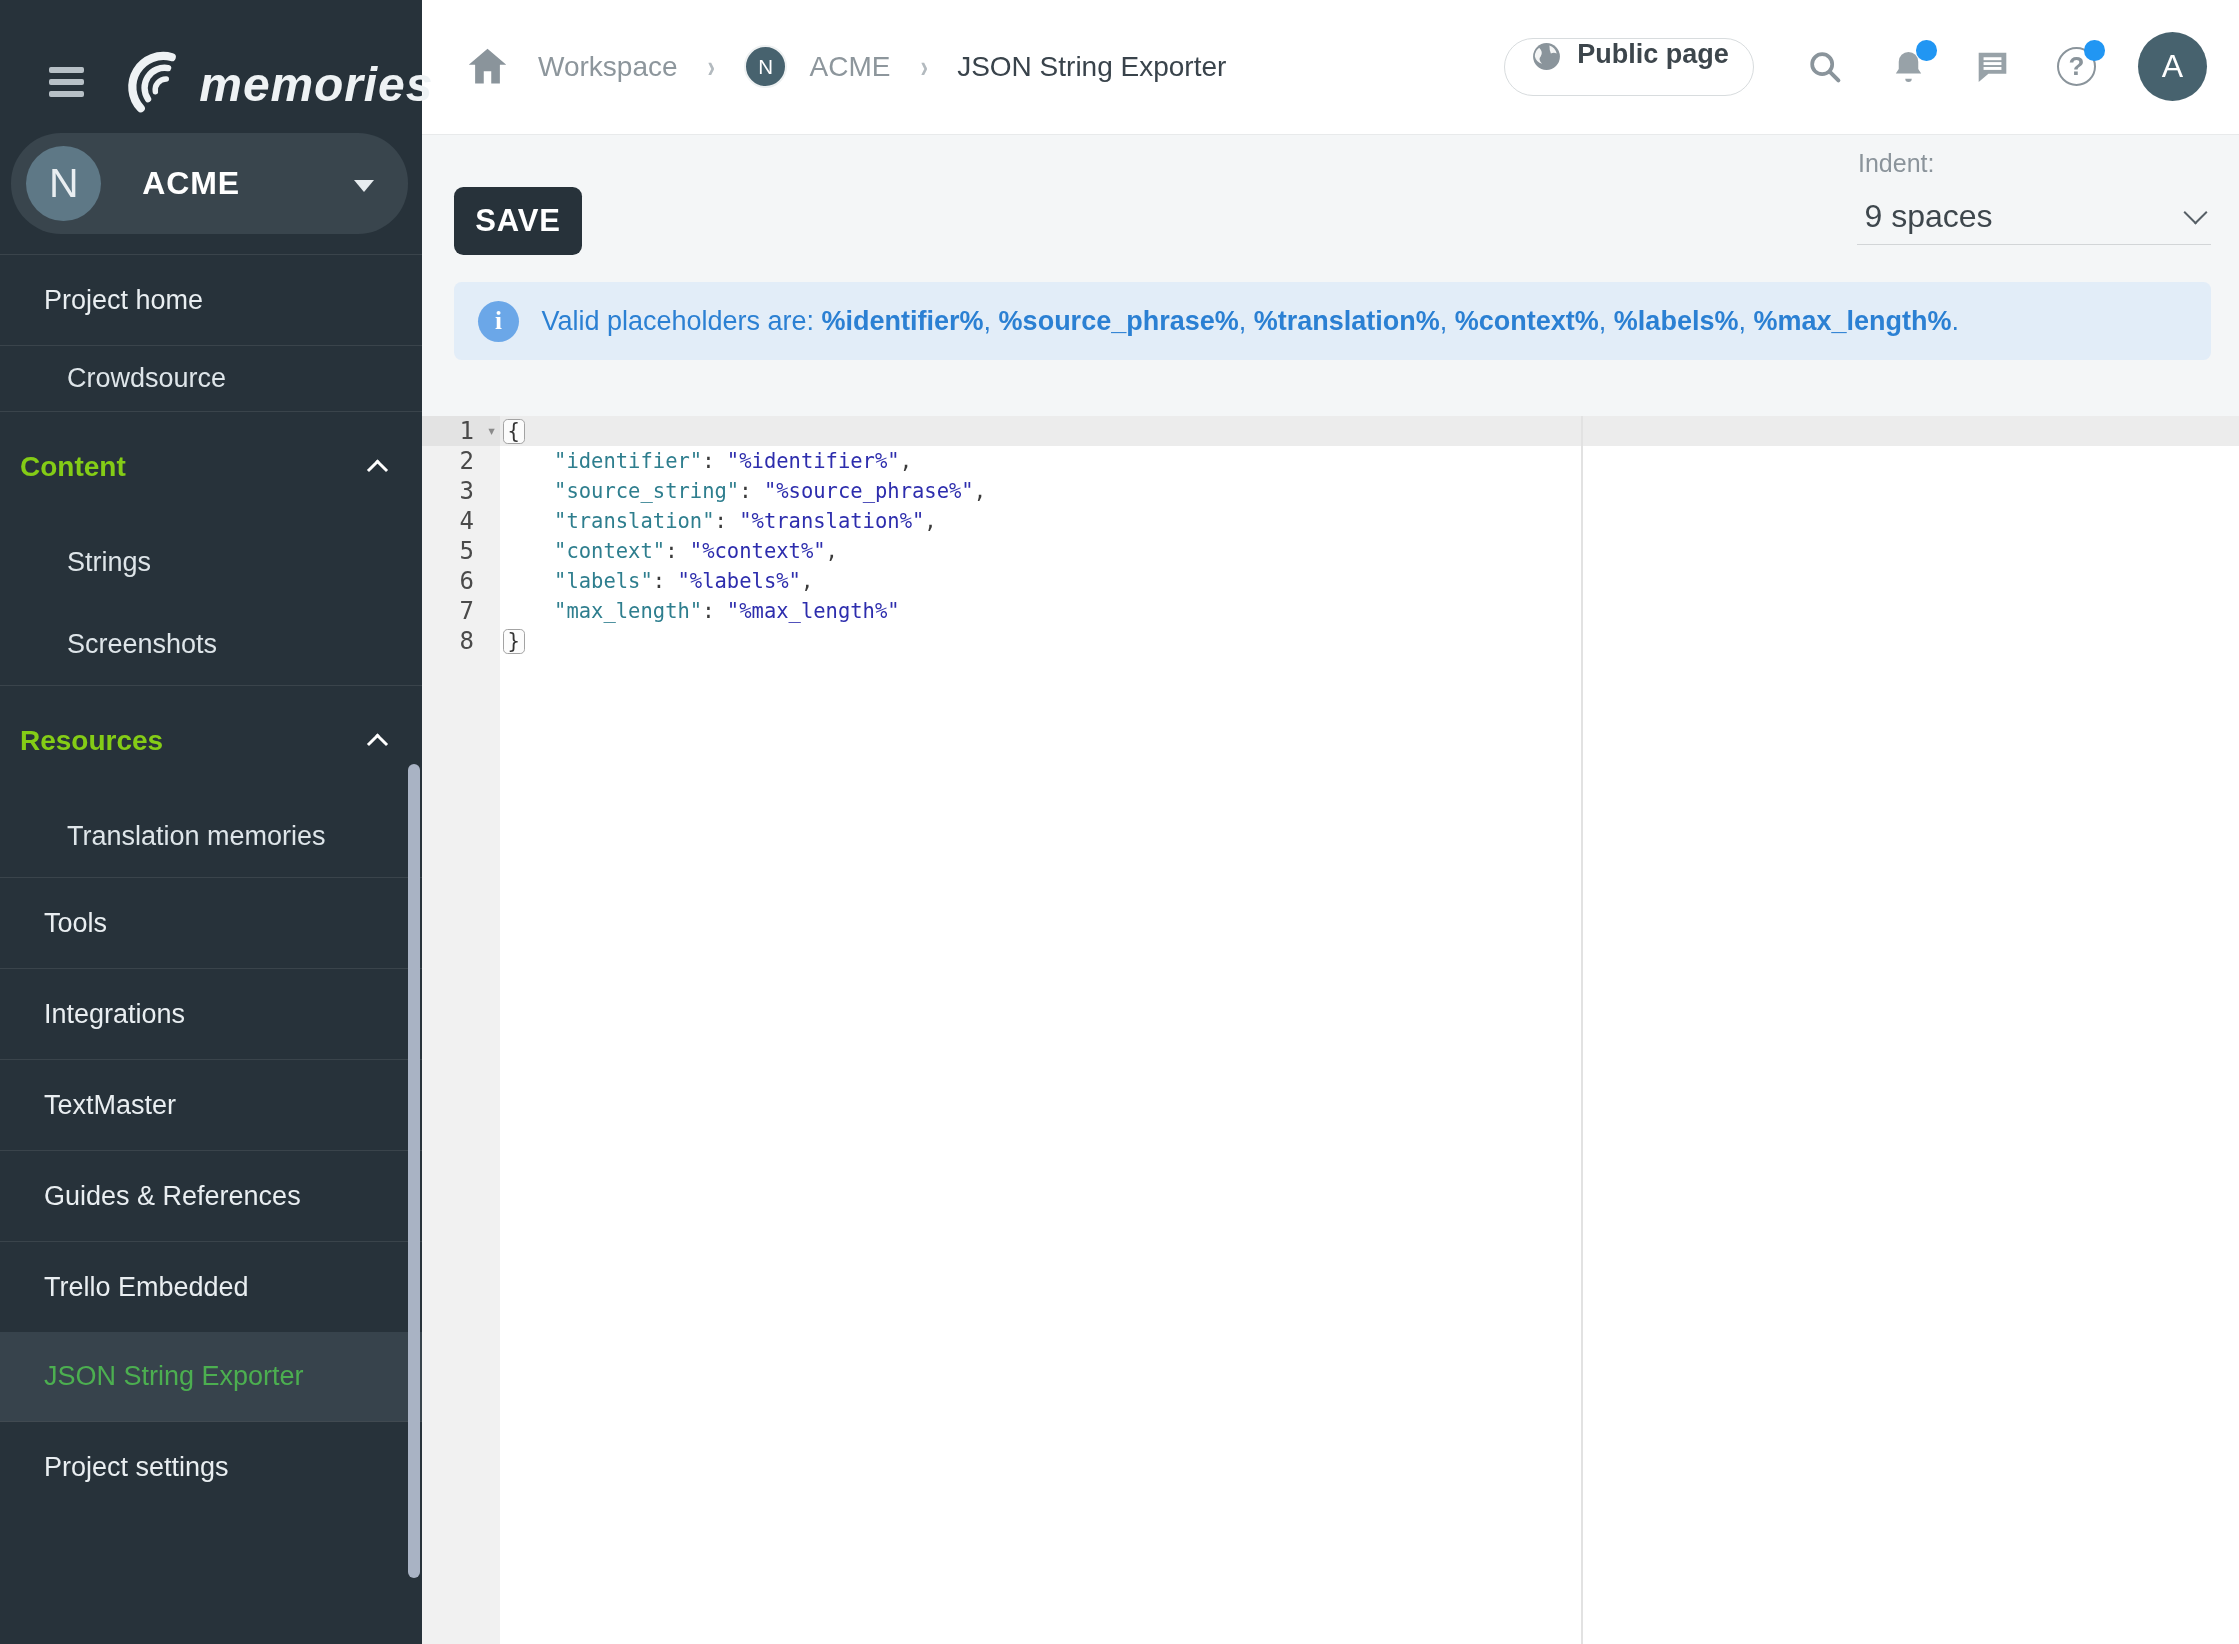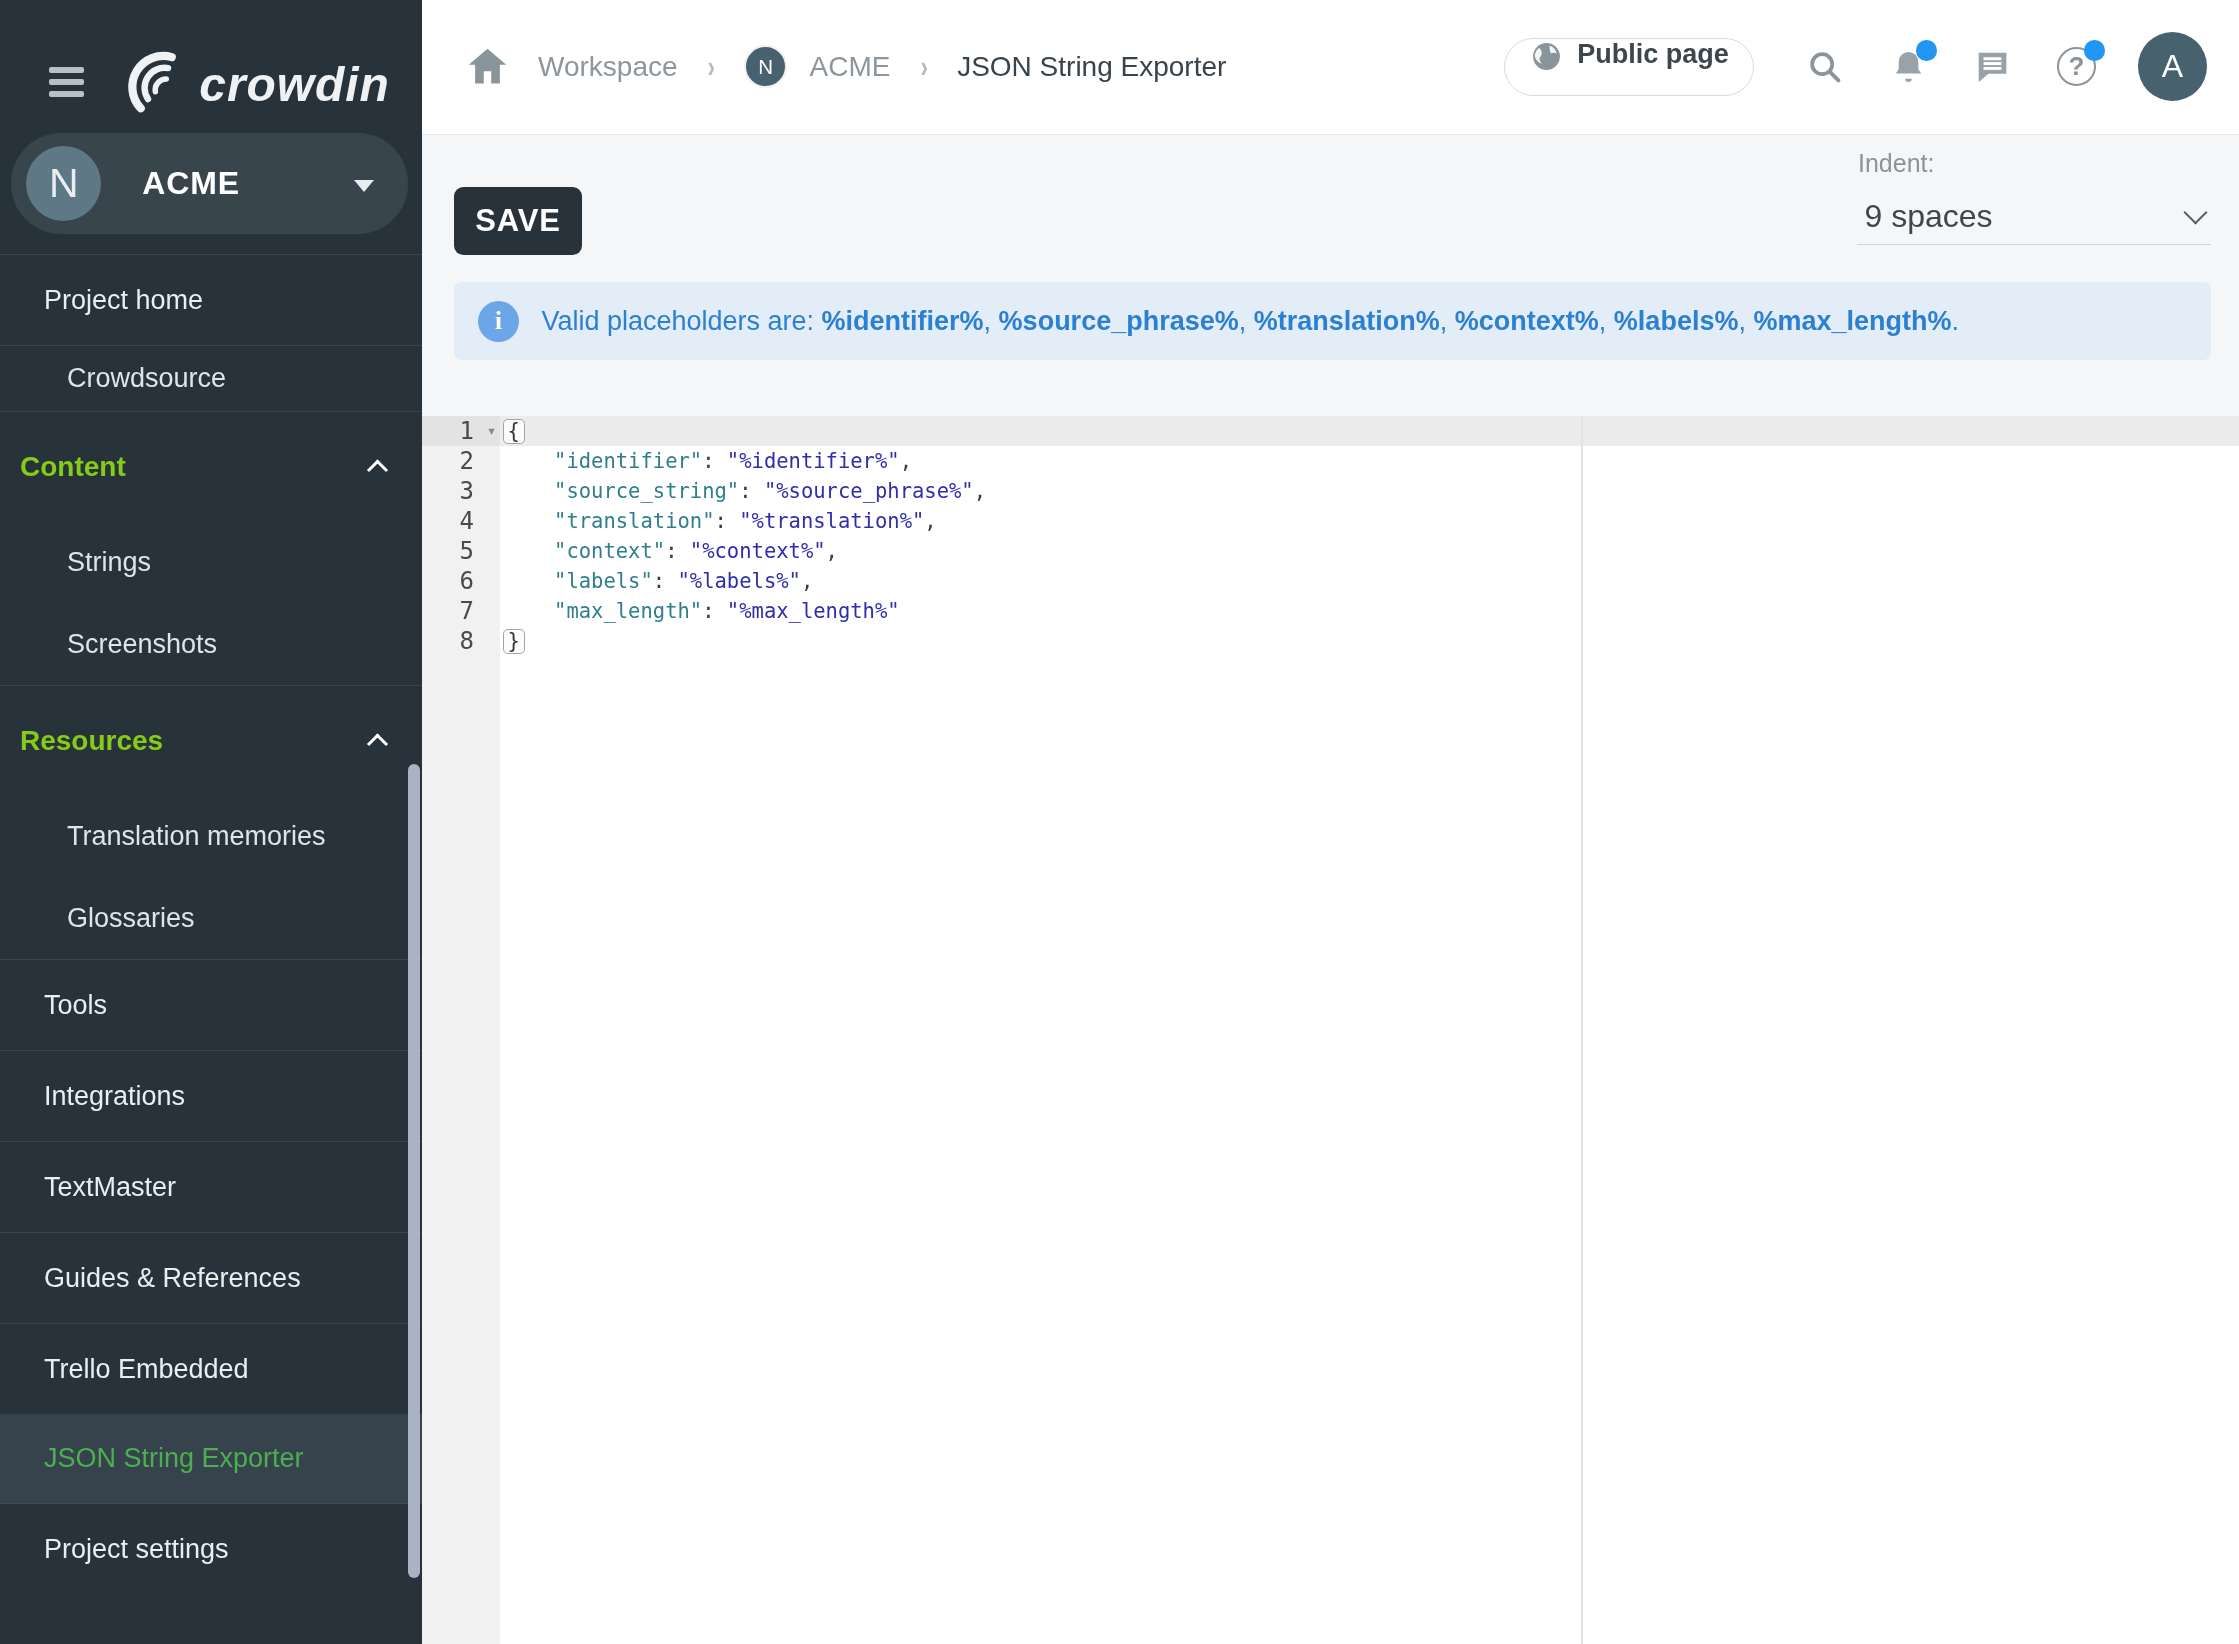--- a/index.html
+++ b/index.html
@@ -126,21 +126,21 @@
           <span></span>
       </div>
       <div class="logo">
         <svg width="73" height="73" viewBox="0 0 40 40">
           <g fill="none" stroke="#eef2f4" stroke-linecap="round">
             <path d="M30 5 A17 17 0 0 0 13 33" stroke-width="4.5"></path>
             <path d="M28 11 A11 11 0 0 0 17 28" stroke-width="3.5"></path>
             <path d="M27 17 A6 6 0 0 0 21 24" stroke-width="3"></path>
           </g>
         </svg>
-        <span class="logo-text">crowdin</span>
+        <span class="logo-text">memories</span>
       </div>
     </div>
 
     <div class="workspace">
       <div class="ws-avatar">N</div>
       <div class="ws-name">ACME</div>
       <div class="ws-caret"></div>
     </div>
 
     <div class="sb-list">
@@ -159,23 +159,20 @@
       </div>
       <div class="sb-row sb-sub">
         <span>Screenshots</span>
       </div>
       <div class="sb-row sb-sec bt">
         <span>Resources</span>
         <span class="chev-up"></span>
       </div>
       <div class="sb-row sb-sub">
         <span>Translation memories</span>
-      </div>
-      <div class="sb-row sb-sub">
-        <span>Glossaries</span>
       </div>
       <div class="sb-row sb-main bt">
         <span>Tools</span>
       </div>
       <div class="sb-row sb-main bt">
         <span>Integrations</span>
       </div>
       <div class="sb-row sb-main bt">
         <span>TextMaster</span>
       </div>

